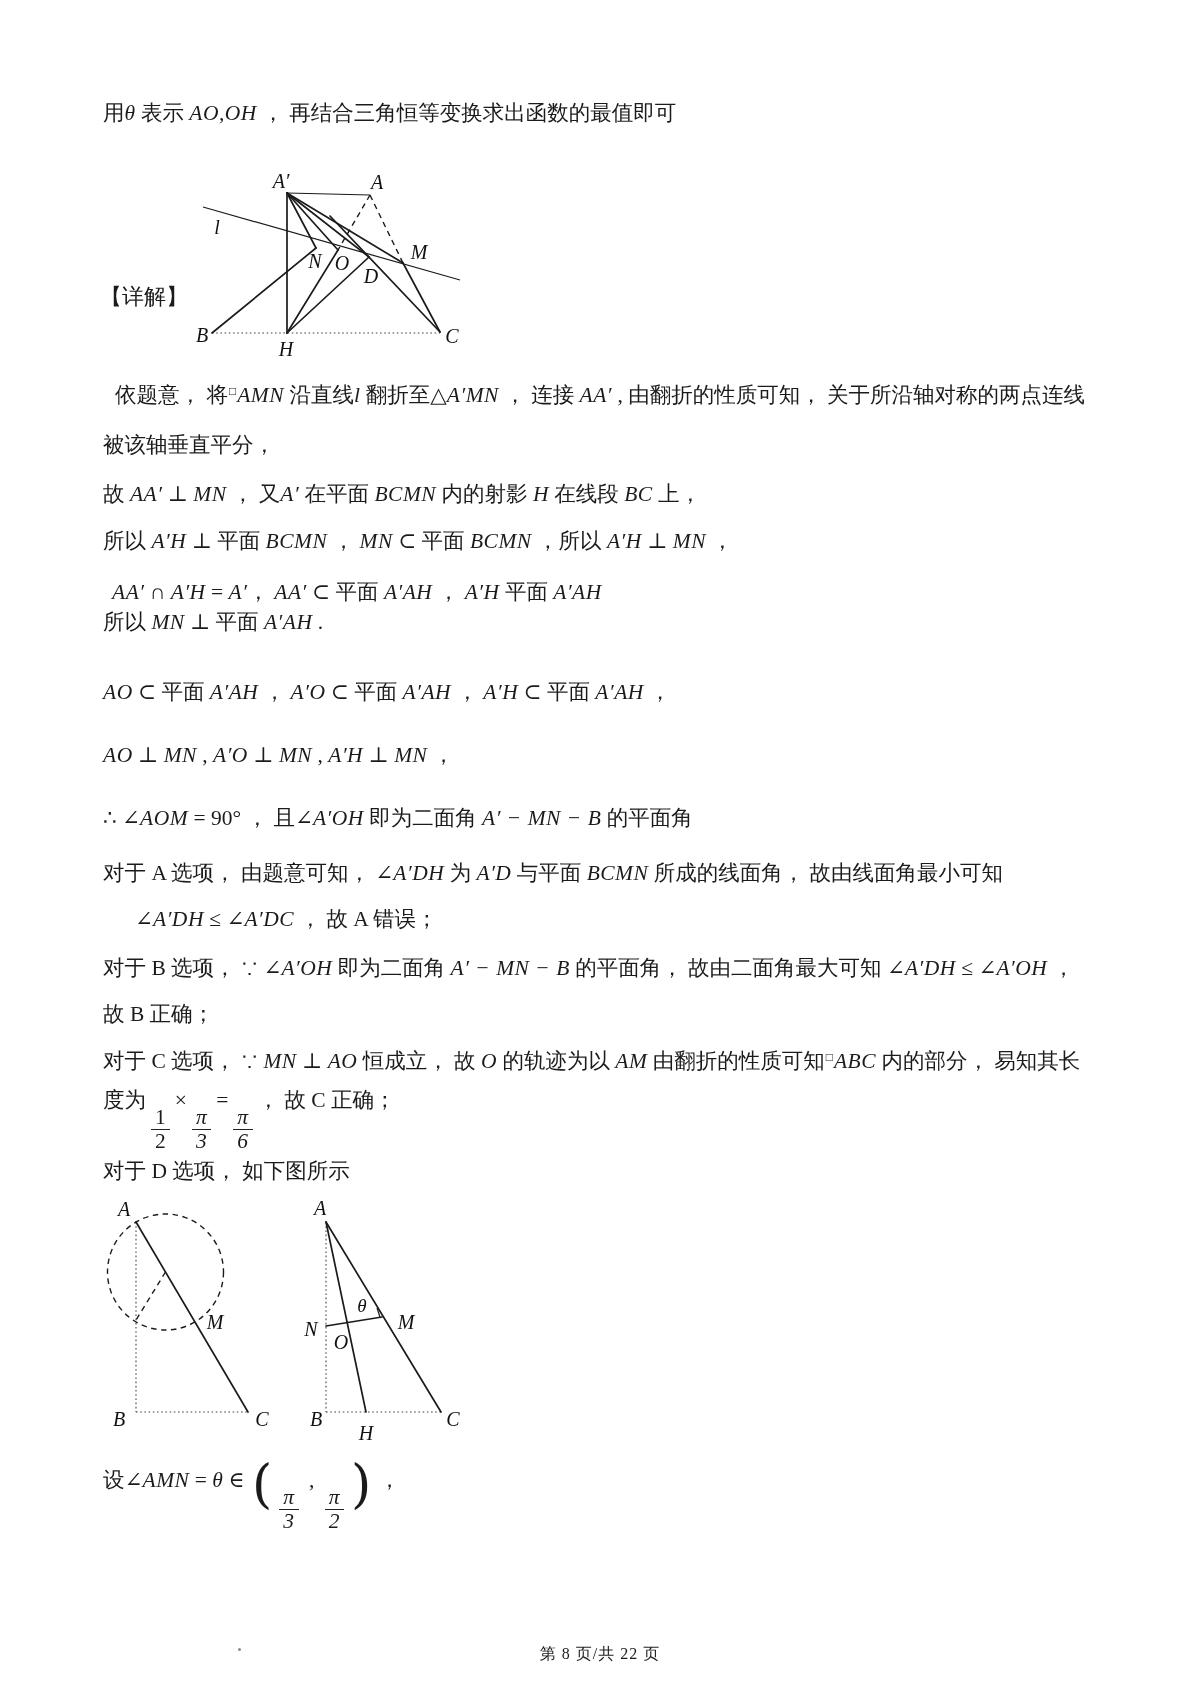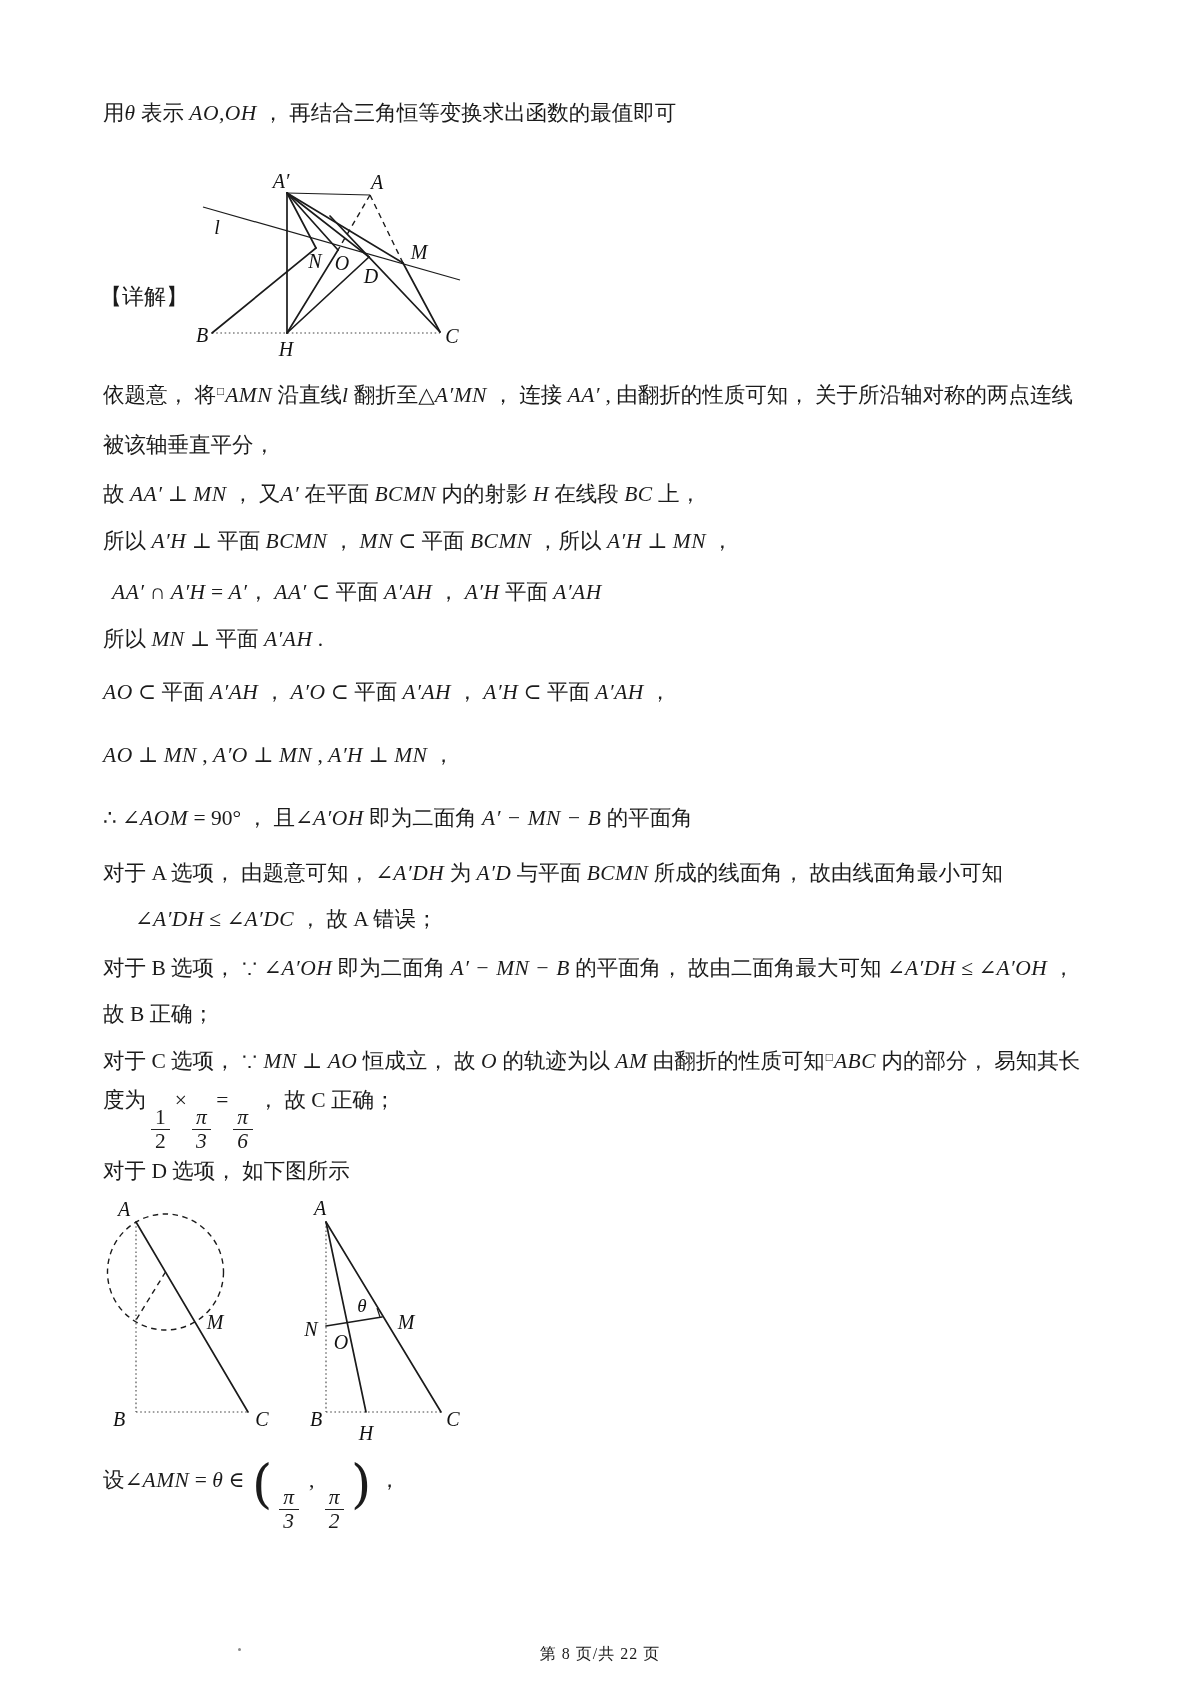--- a/index.html
+++ b/index.html
@@ -93,26 +93,26 @@
   <text x="453" y="1426" text-anchor="middle">C</text>
   <text x="366" y="1440" text-anchor="middle">H</text>
   <text x="311" y="1336" text-anchor="middle">N</text>
   <text x="341" y="1349" text-anchor="middle">O</text>
   <text x="406" y="1329" text-anchor="middle">M</text>
   <text x="362" y="1312" text-anchor="middle" class="sym">θ</text>
 </svg>
 
 <div id="text-layer">
     <div class="tline" style="top: 100px;"><span>用</span><span class="math">θ</span><span> 表示 </span><span class="math">AO,OH</span><span> ， 再结合三角恒等变换求出函数的最值即可</span></div>
-    <div class="tline" style="top: 382px;"><span>依题意， 将</span><span class="box">□</span><span class="math">AMN</span><span> 沿直线</span><span class="math">l</span><span> 翻折至</span><span>△</span><span class="math">A′MN</span><span> ， 连接 </span><span class="math">AA′</span><span> , 由翻折的性质可知， 关于所沿轴对称的两点连线</span></div>
+    <div class="tline" style="top: 382px; margin-left: 12px;"><span>依题意， 将</span><span class="box">□</span><span class="math">AMN</span><span> 沿直线</span><span class="math">l</span><span> 翻折至</span><span>△</span><span class="math">A′MN</span><span> ， 连接 </span><span class="math">AA′</span><span> , 由翻折的性质可知， 关于所沿轴对称的两点连线</span></div>
     <div class="tline" style="top: 432px;"><span>被该轴垂直平分，</span></div>
     <div class="tline" style="top: 481px;"><span>故 </span><span class="math">AA′</span><span> ⊥ </span><span class="math">MN</span><span> ， 又</span><span class="math">A′</span><span> 在平面 </span><span class="math">BCMN</span><span> 内的射影 </span><span class="math">H</span><span> 在线段 </span><span class="math">BC</span><span> 上，</span></div>
     <div class="tline" style="top: 528px;"><span>所以 </span><span class="math">A′H</span><span> ⊥ 平面 </span><span class="math">BCMN</span><span> ， </span><span class="math">MN</span><span> ⊂ 平面 </span><span class="math">BCMN</span><span> ，所以 </span><span class="math">A′H</span><span> ⊥ </span><span class="math">MN</span><span> ，</span></div>
     <div class="tline" style="top: 579px; margin-left: 9px;"><span class="math">AA′</span><span> ∩ </span><span class="math">A′H</span><span> = </span><span class="math">A′</span><span>， </span><span class="math">AA′</span><span> ⊂ 平面 </span><span class="math">A′AH</span><span> ， </span><span class="math">A′H</span><span> 平面 </span><span class="math">A′AH</span></div>
-    <div class="tline" style="top: 626px;"><span>所以 </span><span class="math">MN</span><span> ⊥ 平面 </span><span class="math">A′AH</span><span> .</span></div>
+    <div class="tline" style="top: 609px;"><span>所以 </span><span class="math">MN</span><span> ⊥ 平面 </span><span class="math">A′AH</span><span> .</span></div>
     <div class="tline" style="top: 679px;"><span class="math">AO</span><span> ⊂ 平面 </span><span class="math">A′AH</span><span> ， </span><span class="math">A′O</span><span> ⊂ 平面 </span><span class="math">A′AH</span><span> ， </span><span class="math">A′H</span><span> ⊂ 平面 </span><span class="math">A′AH</span><span> ，</span></div>
     <div class="tline" style="top: 742px; text-align: right;"><span class="math">AO</span><span> ⊥ </span><span class="math">MN</span><span> , </span><span class="math">A′O</span><span> ⊥ </span><span class="math">MN</span><span> , </span><span class="math">A′H</span><span> ⊥ </span><span class="math">MN</span><span> ，</span></div>
     <div class="tline" style="top: 805px;"><span>∴ ∠</span><span class="math">AOM</span><span> = 90° ， 且∠</span><span class="math">A′OH</span><span> 即为二面角 </span><span class="math">A′ − MN − B</span><span> 的平面角</span></div>
     <div class="tline" style="top: 860px;"><span>对于 A 选项， 由题意可知， ∠</span><span class="math">A′DH</span><span> 为 </span><span class="math">A′D</span><span> 与平面 </span><span class="math">BCMN</span><span> 所成的线面角， 故由线面角最小可知</span></div>
     <div class="tline" style="top: 906px; margin-left: 32px;"><span>∠</span><span class="math">A′DH</span><span> ≤ ∠</span><span class="math">A′DC</span><span> ， 故 A 错误；</span></div>
     <div class="tline" style="top: 955px;"><span>对于 B 选项， ∵ ∠</span><span class="math">A′OH</span><span> 即为二面角 </span><span class="math">A′ − MN − B</span><span> 的平面角， 故由二面角最大可知 ∠</span><span class="math">A′DH</span><span> ≤ ∠</span><span class="math">A′OH</span><span> ，</span></div>
     <div class="tline" style="top: 1001px;"><span>故 B 正确；</span></div>
     <div class="tline" style="top: 1048px;"><span>对于 C 选项， ∵ </span><span class="math">MN</span><span> ⊥ </span><span class="math">AO</span><span> 恒成立， 故 </span><span class="math">O</span><span> 的轨迹为以 </span><span class="math">AM</span><span> 由翻折的性质可知</span><span class="box">□</span><span class="math">ABC</span><span> 内的部分， 易知其长</span></div>
     <div class="tline" style="top: 1087px;"><span>度为</span><span class="frac">
         <span class="num">1</span>

